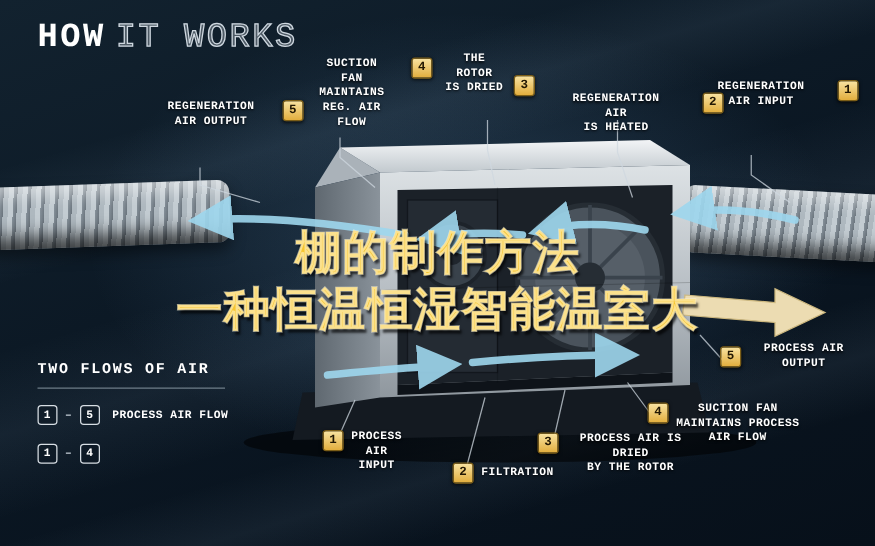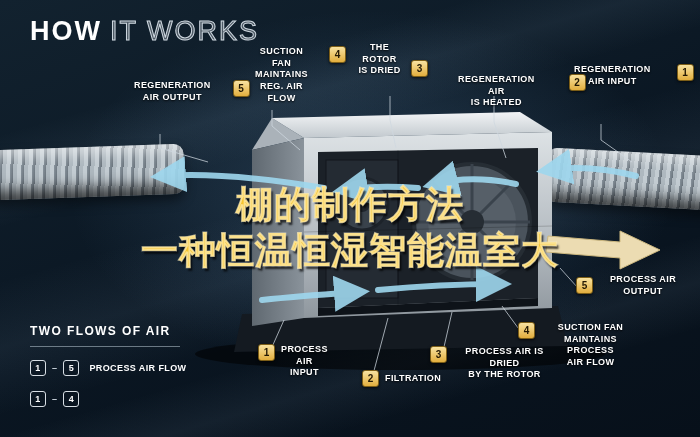--- a/index.html
+++ b/index.html
@@ -1,21 +1,21 @@
 <!DOCTYPE html>
 <html><head>
 <meta charset="utf-8">
 <style>
   html,body{margin:0;padding:0;background:#06101a;}
   .stage{
     position:relative;width:700px;height:437px;overflow:hidden;
     background:
       radial-gradient(ellipse 430px 260px at 53% 44%, rgba(96,140,180,0.30), rgba(20,40,60,0) 70%),
       linear-gradient(160deg,#12222f 0%, #0a1622 55%, #07101a 100%);
-    font-family:Liberation Sans, sans-serif;color:#fff;
+    font-family:Liberation Mono, monospace;color:#fff;
   }
   .beam{position:absolute;width:1100px;height:90px;pointer-events:none;
     background:linear-gradient(180deg,rgba(170,205,235,0) 0%,rgba(170,205,235,0.07) 50%,rgba(170,205,235,0) 100%);
     transform:rotate(-16deg);}
   .b1{left:-180px;top:30px;}
   .b2{left:-120px;top:160px;height:130px;}
   .b3{left:-70px;top:300px;}
 
   
   .duct{position:absolute;border-radius:10px;z-index:1;
@@ -51,21 +51,21 @@
   .co-8{left:340px;top:370px;width:80px;}  .co-8 .badge{align-self:flex-start;margin-left:22px;}
   .co-9{left:230px;top:344px;width:84px;}  .co-9 .badge{align-self:flex-start;margin-left:28px;}
 
   
   .overlay-title{position:absolute;left:0;right:0;top:182px;text-align:center;z-index:5;
     font-weight:bold;color:#f6c52f;-webkit-text-stroke:1px rgba(255,248,220,0.55);
     text-shadow:2px 3px 2px rgba(0,0,0,0.7);}
   .ov-line{font-size:37px;line-height:1.25;letter-spacing:1px;}
 
   
-  .legend{position:absolute;left:30px;top:288px;z-index:4;margin-top:36px;}
+  .legend{position:absolute;left:30px;top:288px;z-index:4;}
   .legend-heading{font-size:12px;font-weight:bold;letter-spacing:1.4px;}
   .legend-rule{width:150px;height:1px;background:rgba(200,215,225,0.5);margin:8px 0 13px;}
   .legend-row{display:flex;align-items:center;gap:6px;margin-bottom:15px;font-size:9px;font-weight:bold;letter-spacing:.4px;}
   .lbadge{width:14px;height:14px;border:1.5px solid #d7dee4;border-radius:3px;display:flex;align-items:center;
     justify-content:center;font-size:9px;color:#fff;background:rgba(10,22,34,.45);flex:0 0 auto;}
   .lsep{color:#cfd8e0;}
   .legend-label{margin-left:4px;}
 </style>
 </head>
 <body>

